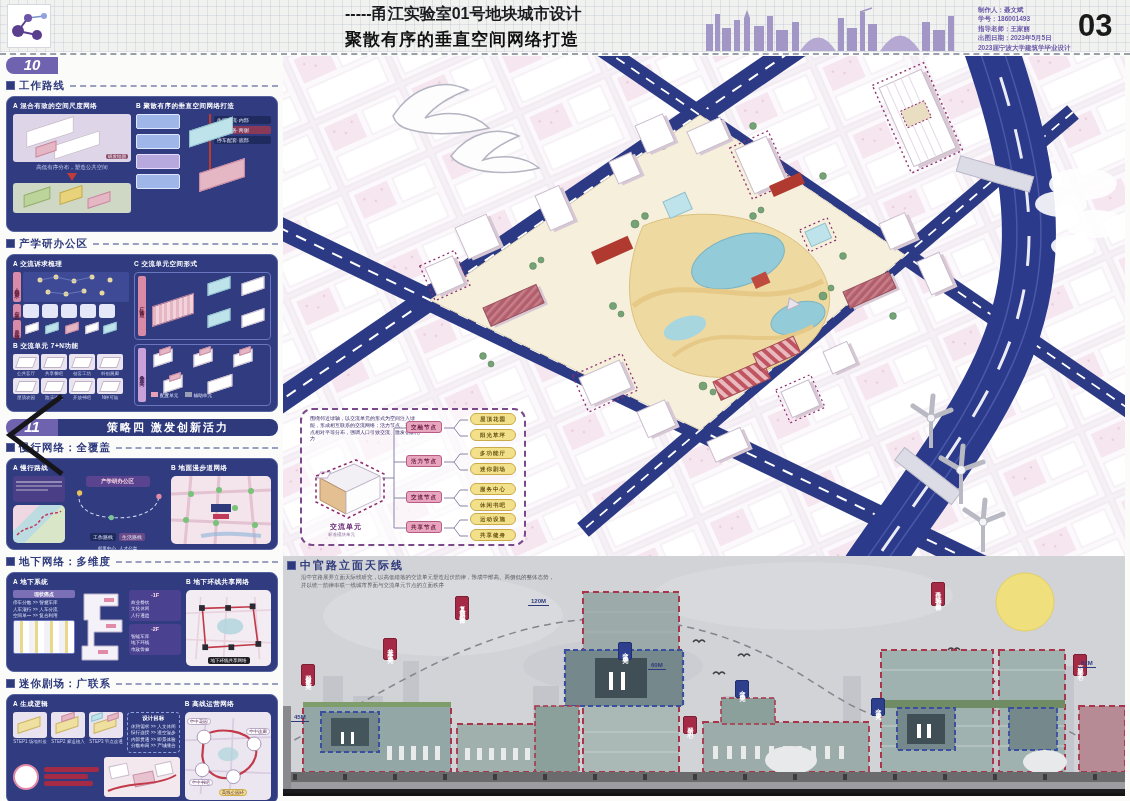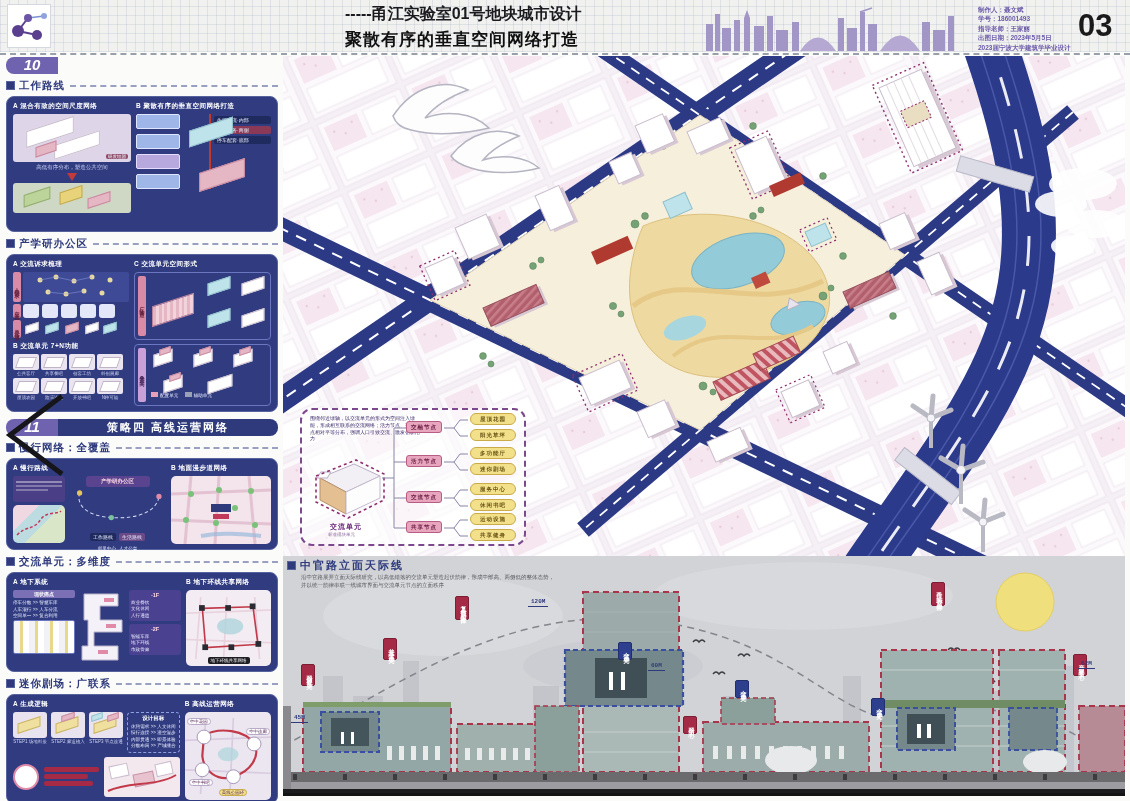--- a/index.html
+++ b/index.html
@@ -67,21 +67,21 @@
   .main-axon { position:absolute; left:283px; top:56px; width:842px; height:500px; }
   .legend-box { position:absolute; left:17px; top:352px; width:226px; height:138px;
     background:rgba(255,255,255,.6); border:2px dashed #7c4a8c; border-radius:12px; padding:4px; }
   .legend-desc { position:absolute; left:8px; top:5px; width:112px; font-size:5px; color:#3a2a6a; line-height:1.35; }
   .legend-unit-lbl { position:absolute; left:28px; top:112px; font-size:7px; font-weight:900; color:#6b2a7a; letter-spacing:1px; }
   .legend-unit-sub { position:absolute; left:26px; top:122px; font-size:4.5px; color:#8a6a9a; }
   .node-tag { position:absolute; background:#e7a6bd; border:1px solid #b85c86; border-radius:3px; color:#6d1d45; font-size:5.5px; font-weight:bold; padding:1.5px 4px; letter-spacing:1px; white-space:nowrap; }
   .item-tag { position:absolute; background:#f3e08a; border:1px solid #c9ab4a; border-radius:6px; color:#6b5616; font-size:5.5px; font-weight:bold; width:46px; text-align:center; padding:1.5px 0; letter-spacing:1px; }
 
   
-  .skyline { position:absolute; left:283px; top:556px; width:842px; height:240px;font-family:Liberation Mono, monospace; }
+  .skyline { position:absolute; left:283px; top:556px; width:842px; height:240px; }
   .sk-title-row { position:absolute; left:4px; top:2px; display:flex; align-items:center; z-index:5; }
   .sk-title { font-size:11px; font-weight:900; color:#2e3a7c; letter-spacing:2px; }
   .sk-desc { position:absolute; left:18px; top:18px; width:360px; font-size:5.5px; color:#5a5a60; line-height:1.4; z-index:5; }
   .vtag { position:absolute; writing-mode:vertical-rl; font-size:6px; font-weight:bold; color:#fff; padding:4px 1.5px; border-radius:2px; letter-spacing:2px; z-index:6; }
   .vtag.red { background:#a52a45; border:1px solid #7d1f34; }
   .vtag.blue { background:#2e3f8e; border:1px solid #222f6e; }
   .dim { position:absolute; font-size:6px; font-weight:bold; color:#2e3a7c; border-bottom:1.5px solid #2e3a7c; padding:0 3px 1px 3px; z-index:6; }
   .bottom-rule { position:absolute; left:283px; top:793px; width:842px; height:3px; background:#141414; }
 
   .chevron { position:absolute; left:0px; top:390px; z-index:9; }
@@ -314,21 +314,21 @@
                 <span class="legend-sw" style="background:#9aa0b5;margin-left:5px;"></span><span>辅助单元</span></span>
               </div>
             </div>
           </div>
         </div>
       </div>
     </div>
 
     <div class="sec-head" style="margin-top:7px;">
       <span class="sec-num">11</span>
-      <span class="sec-title">策略四 高线运营网络</span>
+      <span class="sec-title">策略四 激发创新活力</span>
     </div>
 
     <div class="sub-row">
       <span class="bullet"></span>
       <span class="sub-label">慢行网络：全覆盖</span>
       <span class="dashline"></span>
     </div>
 
     <div class="panel" style="height:92px;">
       <div class="prow" style="height:100%;">
@@ -392,21 +392,21 @@
               <rect x="42" y="38" width="16" height="5" fill="#c23a5a"></rect>
               <path d="M30,60 C50,56 70,58 90,60" stroke="#8ab4d8" stroke-width="4" fill="none" opacity=".6"></path>
             </svg>
           </div>
         </div>
       </div>
     </div>
 
     <div class="sub-row">
       <span class="bullet"></span>
-      <span class="sub-label">交流单元：多维度</span>
+      <span class="sub-label">地下网络：多维度</span>
       <span class="dashline"></span>
     </div>
 
     <div class="panel" style="height:100px;">
       <div class="prow" style="height:100%;">
         <div style="flex:1;">
           <div class="ptitle">A 地下系统</div>
           <div style="display:flex;gap:3px;">
             <div style="width:62px;">
               <div class="wtag">现状痛点</div>

